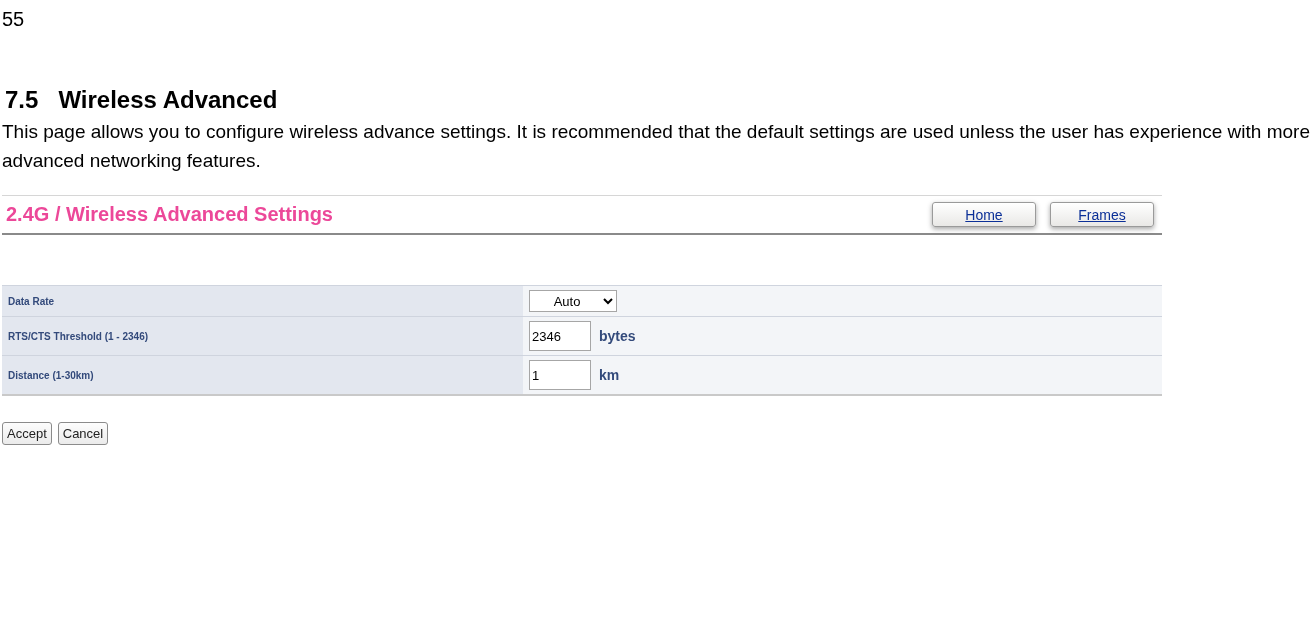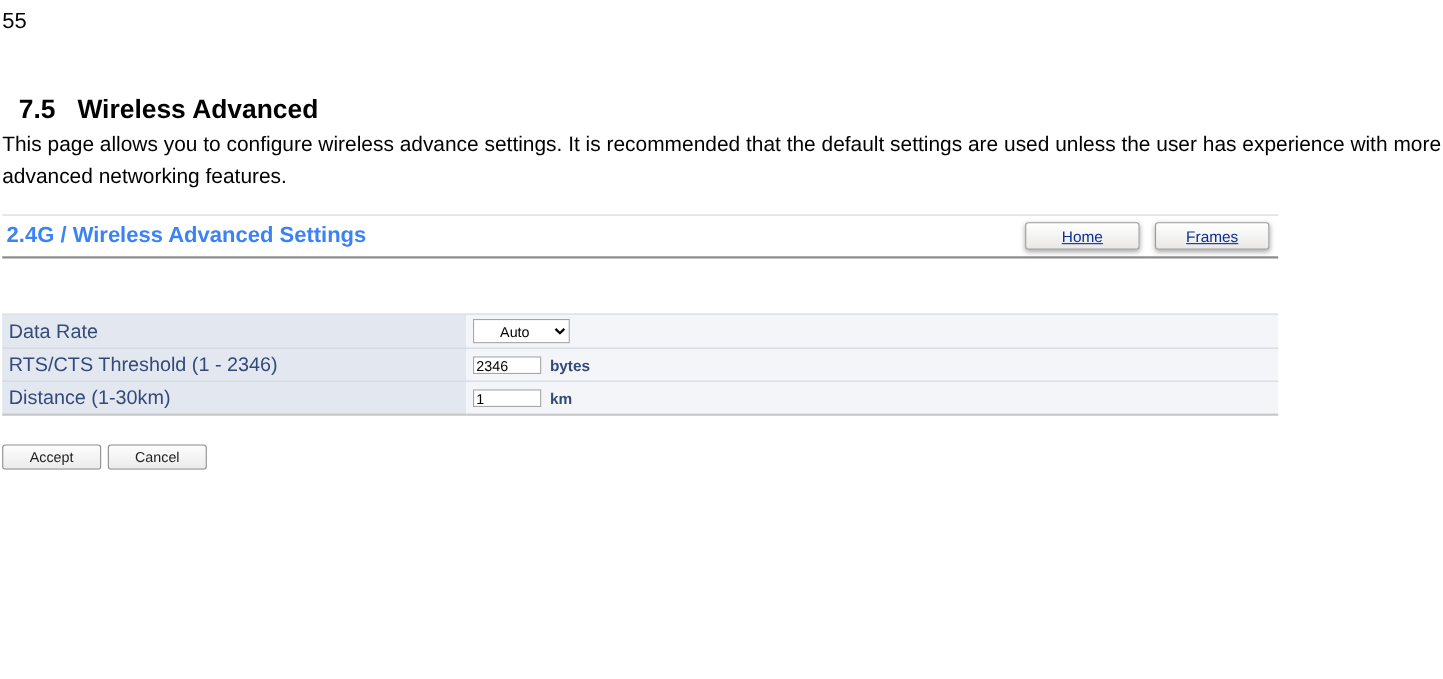--- a/index.html
+++ b/index.html
@@ -11,21 +11,21 @@
     color: #000;
     width: 1312px;
   }
   .page-num {
     font-size: 20px;
     padding: 8px 6px 0 2px;
   }
   .section-heading {
     font-size: 24px;
     font-weight: 700;
-    padding: 55px 2px 4px 17px;
+    padding: 55px 2px 4px 5px;
   }
   .section-desc {
     font-size: 19px;
     line-height: 1.5;
     padding: 0 2px 18px 2px;
     text-align: justify;
   }
   .panel-wrap {
     padding: 2px 2px 0 2px;
   }
@@ -36,21 +36,21 @@
   .title-row {
     display: flex;
     align-items: center;
     border-bottom: 2px solid #8a8a8a;
     padding: 6px 0 6px 4px;
   }
   .title-text {
     font-family: Verdana, Arial, sans-serif;
     font-size: 20px;
     font-weight: 700;
-    color: #3b82f6;
+    color: #ec4899;
     flex: 1;
   }
   .top-buttons {
     display: flex;
     gap: 14px;
     margin-right: 8px;
   }
   .top-btn {
     display: inline-flex;
     align-items: center;
@@ -76,61 +76,61 @@
     font-family: Arial, Helvetica, sans-serif;
   }
   .settings-table tr {
     border-top: 1px solid #cfd4de;
   }
   .settings-table td {
     padding: 4px 6px;
     vertical-align: middle;
   }
   .label-cell {
-    width: 422px;
+    width: 521px;
     background: #e3e7ef;
     color: #334a7b;
-    font-size: 18px;
-    font-weight: 400;
+    font-size: 10px;
+    font-weight: 700;
   }
   .value-cell {
     background: #f3f5f8;
     color: #334a7b;
     font-size: 14px;
     font-weight: 700;
   }
   .value-cell .unit {
     margin-left: 4px;
     vertical-align: middle;
   }
   select.sm, input.sm {
     font-family: Arial, sans-serif;
     font-size: 13px;
     border: 1px solid #a6a6a6;
     background: #fff;
     padding: 2px 2px;
-    height: 16px;
+    height: 30px;
     vertical-align: middle;
   }
   select.sm { height: 22px; text-align: center; }
   input.sm { width: 62px; }
   input[type="radio"] {
     vertical-align: middle;
     margin: 0 2px 0 0;
   }
   .agg-line1 { margin-bottom: 3px; }
   .bottom-buttons {
     margin-top: 26px;
     display: flex;
     gap: 6px;
   }
   .os-btn {
     font-family: Arial, sans-serif;
     font-size: 13px;
-    padding: 3px 24px;
+    padding: 3px 4px;
     background: linear-gradient(#fdfdfd, #ebebeb);
     border: 1px solid #8b8b8b;
     border-radius: 3px;
     cursor: pointer;
     color: #222;
   }
 </style>
 </head>
 <body>
 

